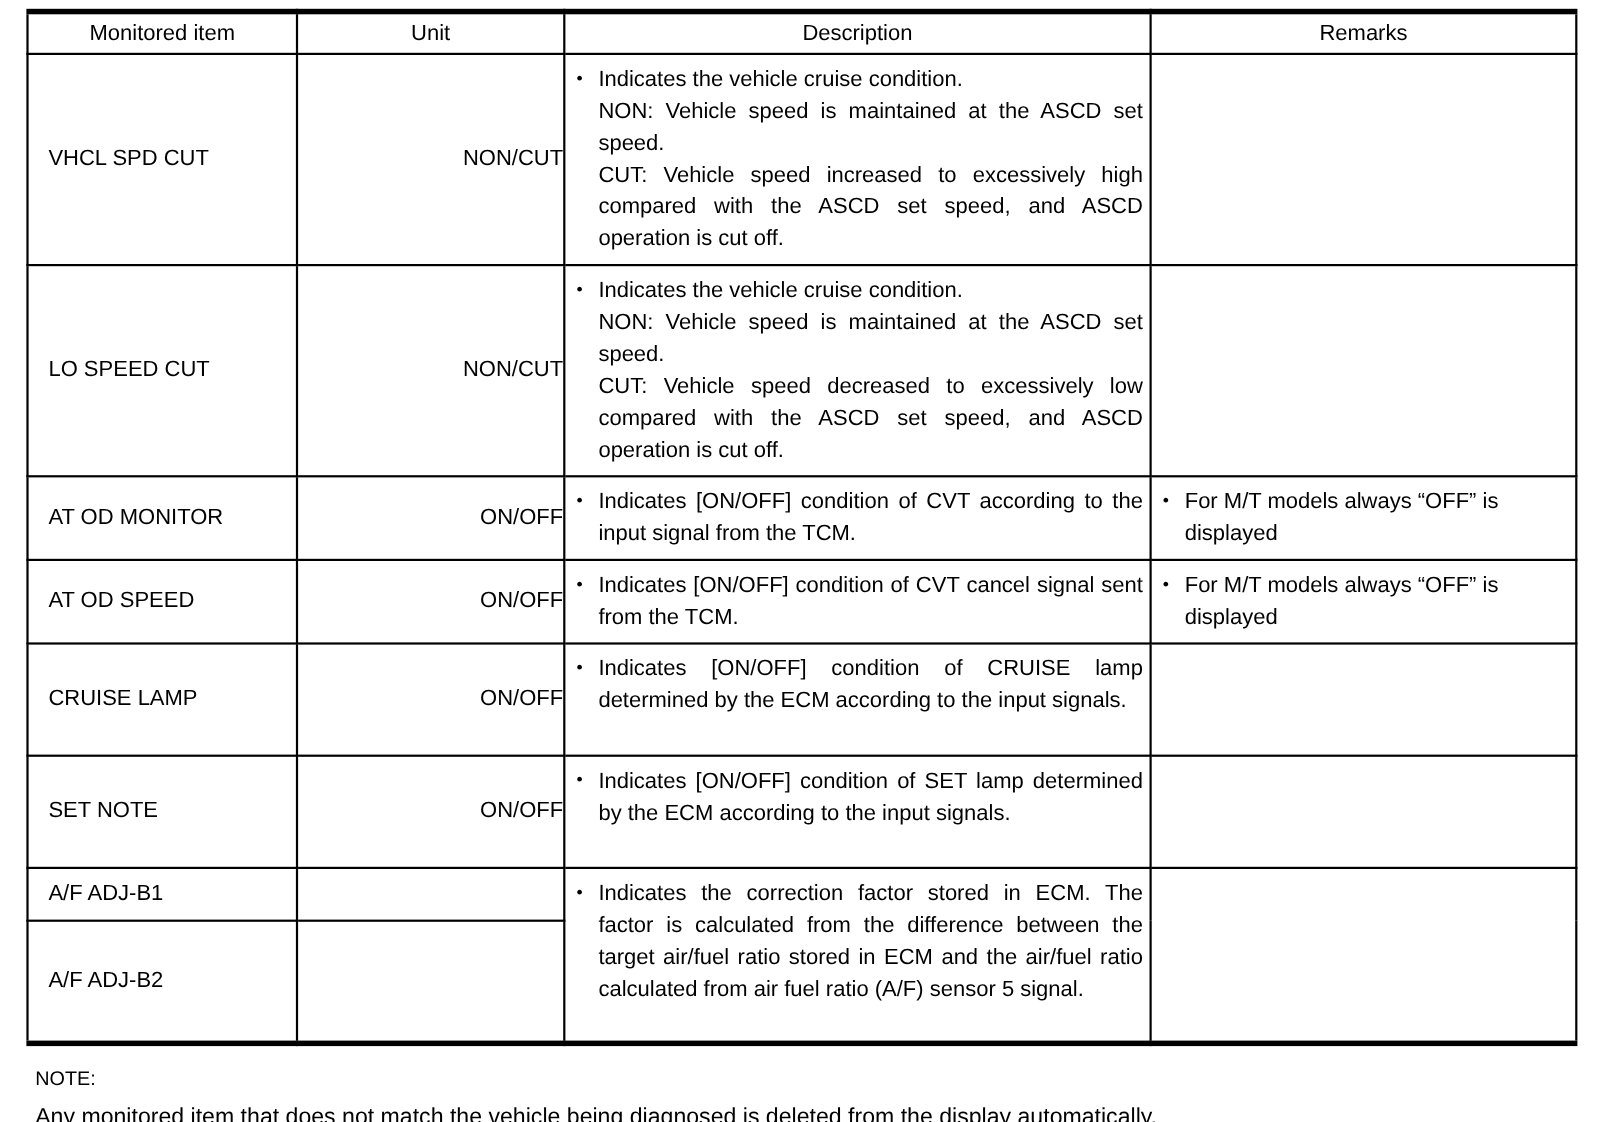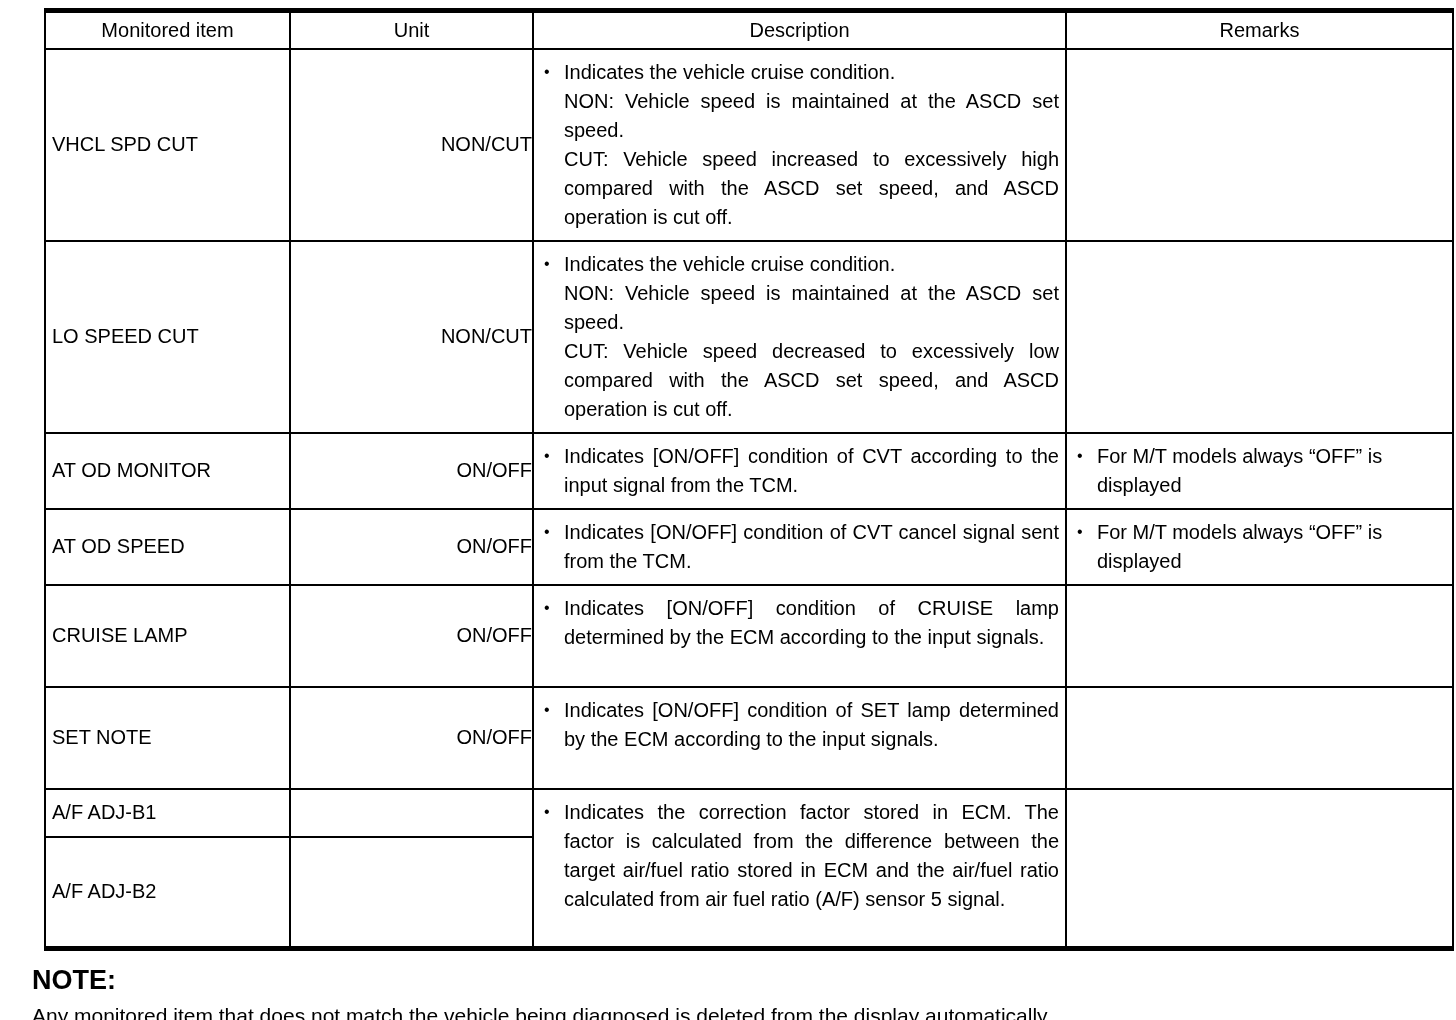--- a/index.html
+++ b/index.html
@@ -14,35 +14,34 @@
   .page { padding: 8px 24px 0 24px; }
 
   table.dm-table {
     border-collapse: collapse;
     width: 1408px;
     table-layout: fixed;
     border-top: 5px solid #000;
     border-bottom: 5px solid #000;
     border-left: 2px solid #000;
     border-right: 2px solid #000;
-    margin-left: 20px;
   }
   .dm-table th, .dm-table td {
     border: 2px solid #000;
     font-size: 20px;
     font-weight: normal;
     vertical-align: middle;
     overflow: hidden;
   }
   .dm-table th {
     height: 38px;
     text-align: center;
   }
   td.cell-item {
-    padding-left: 6px;
+    padding-left: 18px;
     text-align: left;
   }
   td.cell-unit { text-align: right; }
   td.cell-desc, td.cell-remarks {
     vertical-align: top;
     padding: 8px 6px 8px 0;
   }
   .btxt {
     position: relative;
     padding-left: 30px;
@@ -62,22 +61,22 @@
   tr.r1 { height: 192px; }
   tr.r2 { height: 76px; }
   tr.r3 { height: 72px; }
   tr.r4 { height: 102px; }
   tr.r5 { height: 102px; }
   tr.r6 { height: 48px; }
   tr.r7 { height: 112px; }
 
   .note-block { margin-top: 14px; padding-left: 8px; }
   .note-label {
-    font-weight: bold;
-    font-size: 27px;
+    font-weight: normal;
+    font-size: 18px;
     line-height: 30px;
   }
   .note-text {
     font-size: 21px;
     line-height: 30px;
     margin-top: 6px;
   }
 </style>
 </head>
 <body>

